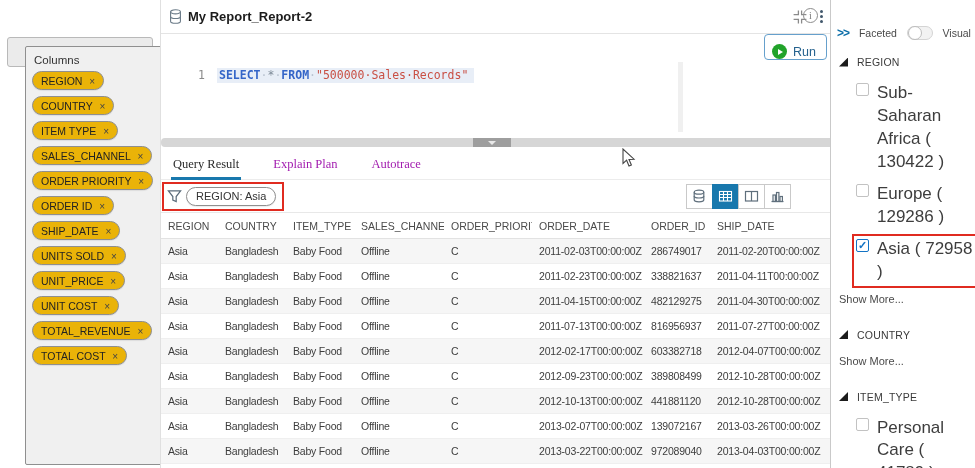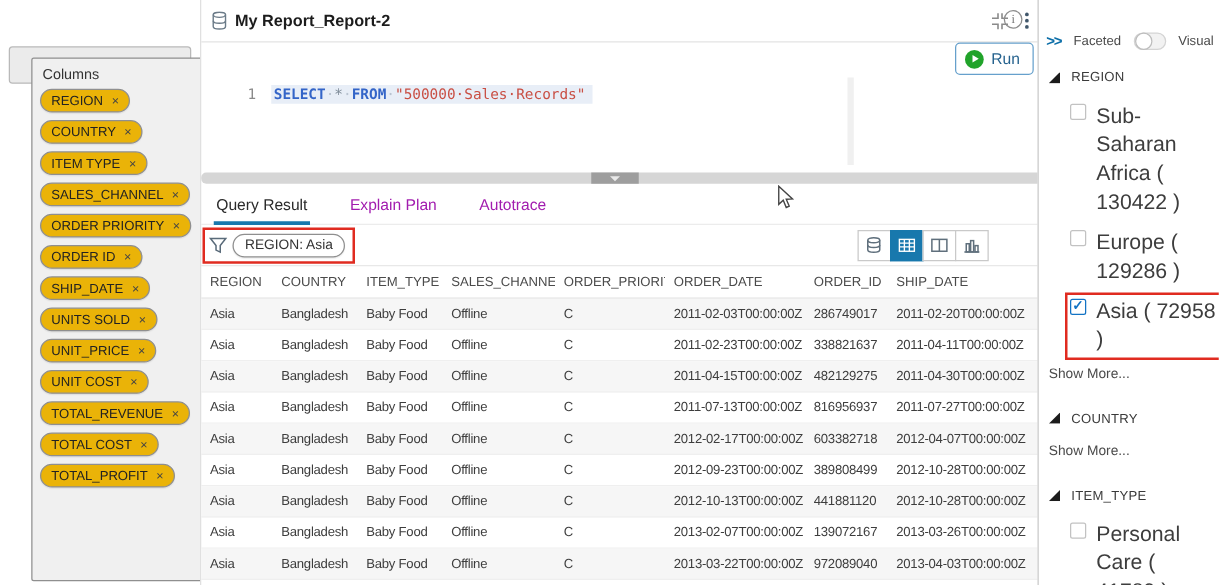--- a/index.html
+++ b/index.html
@@ -29,21 +29,21 @@
   .ws-title { font-size:13px; font-weight:bold; color:#1c1c1c; margin-left:6px; }
   .ws-header-icons { margin-left:auto; display:flex; align-items:center; gap:12px; }
   .restore-icon { color:#8a8a8a; }
   .kebab { color:#41576b; font-size:14px; font-weight:bold; letter-spacing:0; line-height:5px;
     display:flex; flex-direction:column; gap:2px; align-items:center; }
   .kebab i { width:3px; height:3px; border-radius:50%; background:#41576b; display:block; }
 
   .toolbar { position:absolute; left:0; top:34px; width:670px; height:28px; }
   .run-btn { position:absolute; right:4px; top:0; height:26px; padding:0 10px 0 7px;
     background:#fff; border:1px solid #66a0cc; border-radius:4px;
-    display:flex; align-items:center; gap:6px; font-size:12.5px; color:#25628e; }
+    display:flex; align-items:flex-end; gap:6px; font-size:12.5px; color:#25628e; }
   .run-play { width:15px; height:15px; border-radius:50%; background:var(--run-green,#21a32a);
     display:flex; align-items:center; justify-content:center; }
   .run-play span { width:0; height:0; border-left:5px solid #fff; border-top:3.5px solid transparent;
     border-bottom:3.5px solid transparent; margin-left:1.5px; }
 
   .editor { position:absolute; left:0; top:62px; width:670px; height:76px;
     font-family:"DejaVu Sans Mono", monospace; font-size:11.5px; }
   .gutter { position:absolute; left:0; top:6px; width:44px; text-align:right; color:#8a8a8a; }
   .code-line { position:absolute; left:56px; top:6px; padding:0 6px 1px 2px;
     background:#e8eef7; white-space:pre; }
@@ -55,21 +55,21 @@
   .v-scroll { position:absolute; right:148px; top:0; width:5px; height:70px; background:#f0f0f0; }
 
   .splitter { position:absolute; left:0; top:138px; width:670px; height:9px; background:#d6d6d6;
     border-radius:4px 0 0 4px; }
   .splitter-handle { position:absolute; left:312px; top:0; width:38px; height:9px; background:#9e9e9e;
     display:flex; align-items:center; justify-content:center; }
   .splitter-handle b { width:0; height:0; border-top:4px solid #e9e9e9;
     border-left:4px solid transparent; border-right:4px solid transparent; }
 
   .tabs-row { position:absolute; left:0; top:149px; width:670px; height:31px;
-    border-bottom:1px solid #ececec; display:flex; align-items:center; padding-left:12px; gap:34px; }
+    border-bottom:1px solid #ececec; display:flex; padding-left:12px; gap:34px;font-family:Liberation Serif, serif; }
   .tab { font-size:12.5px; color:#a21caf; height:31px; display:flex; align-items:center; position:relative; }
   .tab.active { color:#2a2a2a; }
   .tab.active::after { content:""; position:absolute; left:-2px; right:-2px; bottom:0; height:3px;
     background:var(--accent,#1878ad); }
   .info-icon { position:absolute; right:12px; top:8px; width:15px; height:15px; border:1px solid #8d8d8d;
     border-radius:50%; color:#777; font-size:10px; font-family:"Liberation Serif",serif;
     display:flex; align-items:center; justify-content:center; }
 
   .filter-row { position:absolute; left:0; top:180px; width:670px; height:33px;
     border-bottom:1px solid #e8e8e8; display:flex; align-items:center; }
@@ -136,21 +136,20 @@
           <span class="pill">ITEM TYPE <span class="x">×</span></span>
           <span class="pill">SALES_CHANNEL <span class="x">×</span></span>
           <span class="pill">ORDER PRIORITY <span class="x">×</span></span>
           <span class="pill">ORDER ID <span class="x">×</span></span>
           <span class="pill">SHIP_DATE <span class="x">×</span></span>
           <span class="pill">UNITS SOLD <span class="x">×</span></span>
           <span class="pill">UNIT_PRICE <span class="x">×</span></span>
           <span class="pill">UNIT COST <span class="x">×</span></span>
           <span class="pill">TOTAL_REVENUE <span class="x">×</span></span>
           <span class="pill">TOTAL COST <span class="x">×</span></span>
-          <span class="pill">TOTAL_PROFIT <span class="x">×</span></span>
         </div>
     </div>
   </div>
 
   <div class="main">
 
     <div class="ws-header">
       <svg width="13" height="15" viewBox="0 0 14 16">
         <g fill="none" stroke="#6b7b88" stroke-width="1.2">
           <ellipse cx="7" cy="3" rx="5.3" ry="2.2"></ellipse>

